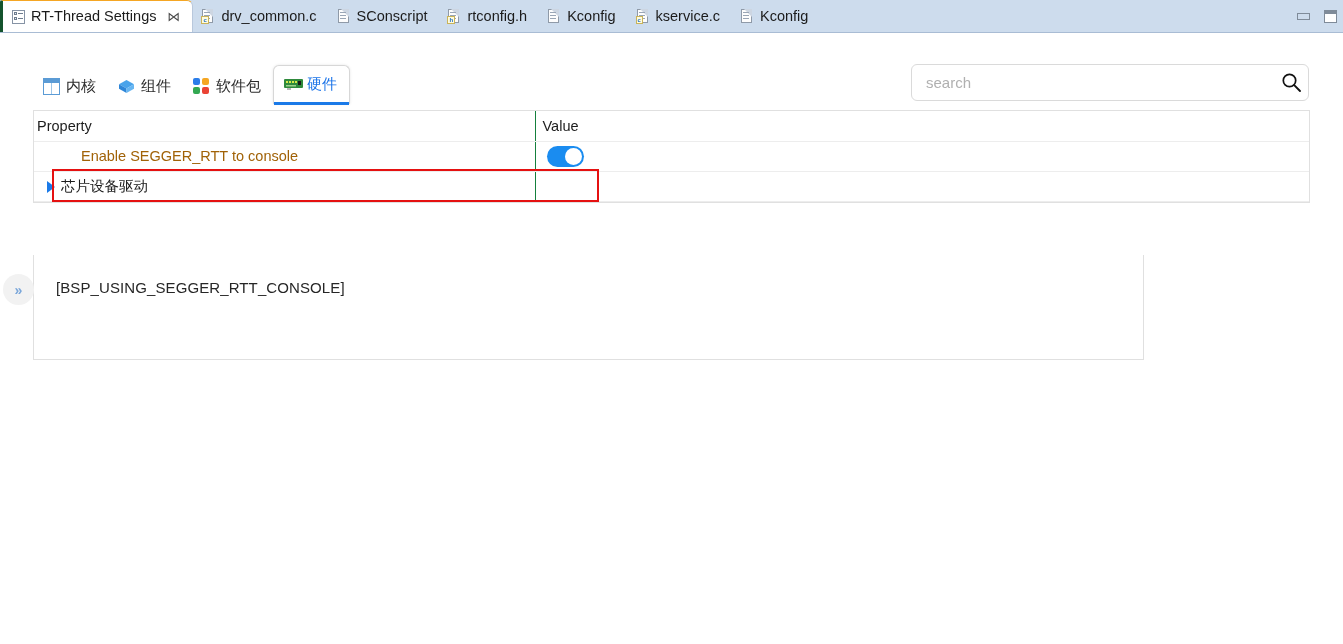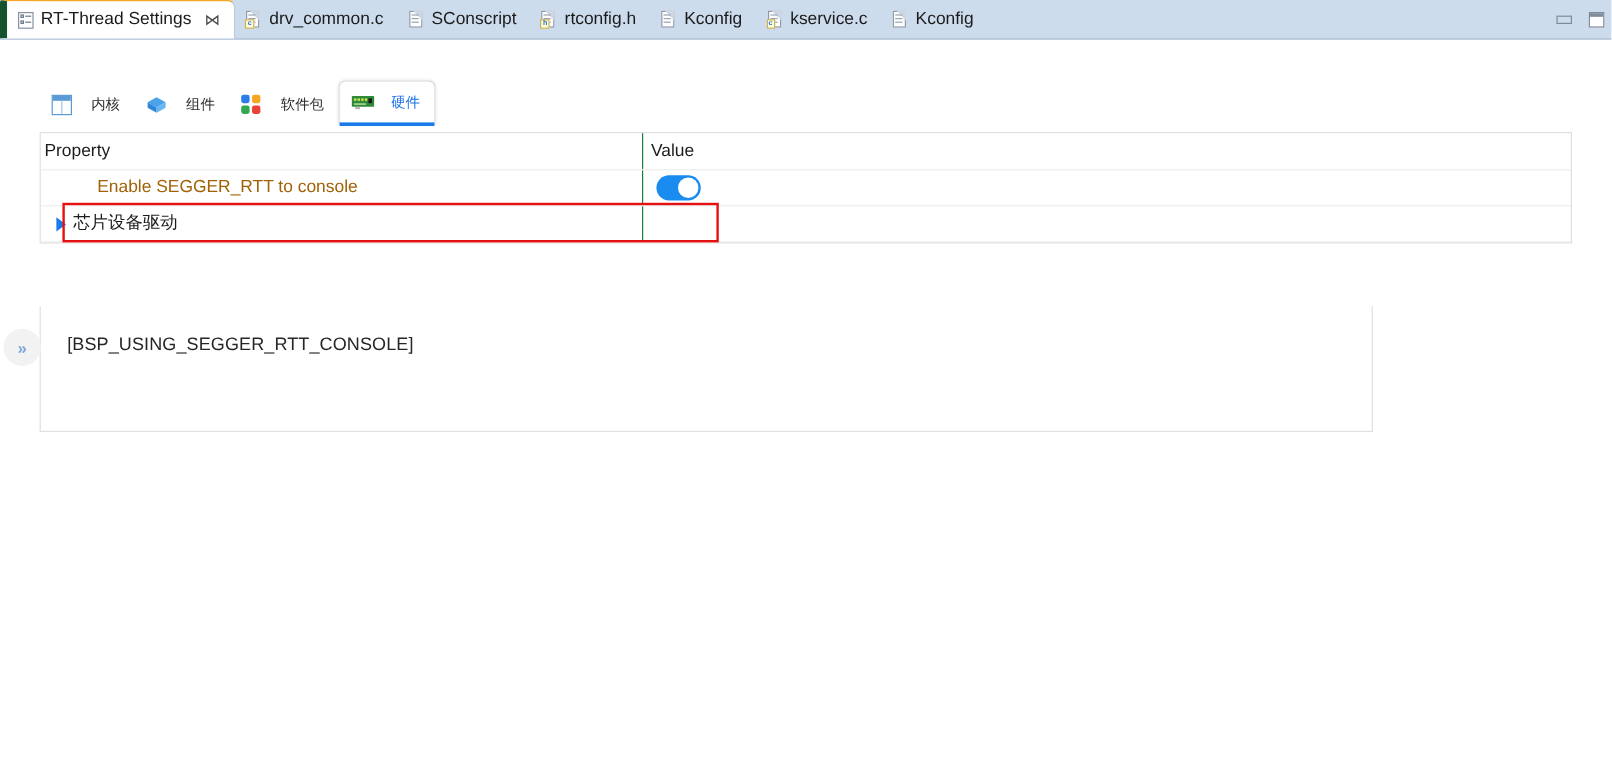--- a/index.html
+++ b/index.html
@@ -20,21 +20,21 @@
   }
   .etab {
     display: flex; align-items: center; gap: 6px;
     padding: 0 12px 0 8px; height: 32px;
     font-size: 14.5px; color: #1b1b1b; white-space: nowrap;
     position: relative;
   }
   .etab.active {
     background: #ffffff;
     border-top: 1px solid #f5a623;
-    border-left: 6px solid #14532d;
+    border-left: 3px solid #14532d;
     border-right: 1px solid #b9c8dc;
     border-top-left-radius: 2px; border-top-right-radius: 6px;
     box-sizing: border-box;
   }
   .etab .tlabel { line-height: 1; }
   .etab .xclose {
     font-size: 13px; color: #4a4a4a; margin-left: 5px; line-height: 1;
   }
 
   
@@ -87,23 +87,23 @@
   }
   .wb-min { width: 13px; height: 7px; border: 1.5px solid #7f8b99; box-sizing: border-box; }
   .wb-max { width: 13px; height: 13px; border: 1.5px solid #7f8b99; box-sizing: border-box; background: linear-gradient(#7f8b99,#7f8b99) top/100% 3px no-repeat, #fff; }
 
   
   .navtabs {
     position: absolute; left: 33px; top: 62px; height: 42px;
     display: flex; align-items: flex-end; gap: 0;
   }
   .navtab {
-    display: flex; align-items: center; gap: 16px;
+    display: flex; align-items: center; gap: 6px;
     padding: 7px 12px 8px 10px;
-    font-size: 12px; color: #2b2b2b; cursor: default;
+    font-size: 15px; color: #2b2b2b; cursor: default;
     box-sizing: border-box; position: relative;
   }
   .navtab.sel {
     background: #ffffff;
     border: 1px solid #d7d7d7; border-bottom: none;
     border-top-left-radius: 6px; border-top-right-radius: 6px;
     color: #1a73e8;
     padding-top: 9px; padding-bottom: 10px;
     box-shadow: 0 0 3px rgba(0,0,0,0.10);
   }
@@ -344,20 +344,29 @@
           <rect x="11" y="5" width="2" height="2" fill="#d7e84a"></rect>
           <rect x="14" y="5" width="3" height="4" fill="#1b1b1b"></rect>
           <rect x="2" y="9" width="10" height="1.5" fill="#9bd08c"></rect>
           <rect x="3" y="12" width="4" height="2" fill="#b8b8b8"></rect>
         </svg>
       </span>
       <span>硬件</span>
     </div>
   </div>
 
+  <div class="searchbox">
+    <input type="text" value="" placeholder="search" style="">
+    <span class="search-icon">
+      <svg width="21" height="21" viewBox="0 0 21 21">
+        <circle cx="8.5" cy="8.5" r="6.2" fill="none" stroke="#111" stroke-width="1.7"></circle>
+        <line x1="13.2" y1="13.2" x2="19" y2="19" stroke="#111" stroke-width="1.9" stroke-linecap="round"></line>
+      </svg>
+    </span>
+  </div>
 
   <div class="panel">
     <table class="ptable">
       <colgroup>
           <col class="c1">
           <col class="c2">
         </colgroup>
       <thead>
         <tr>
           <th>

